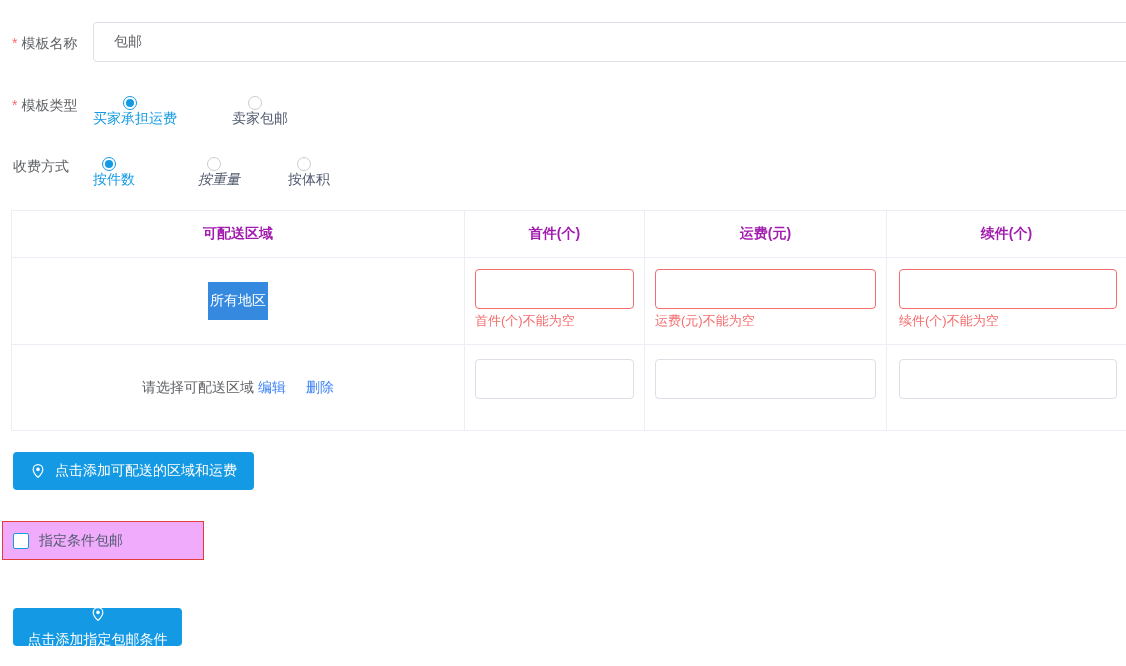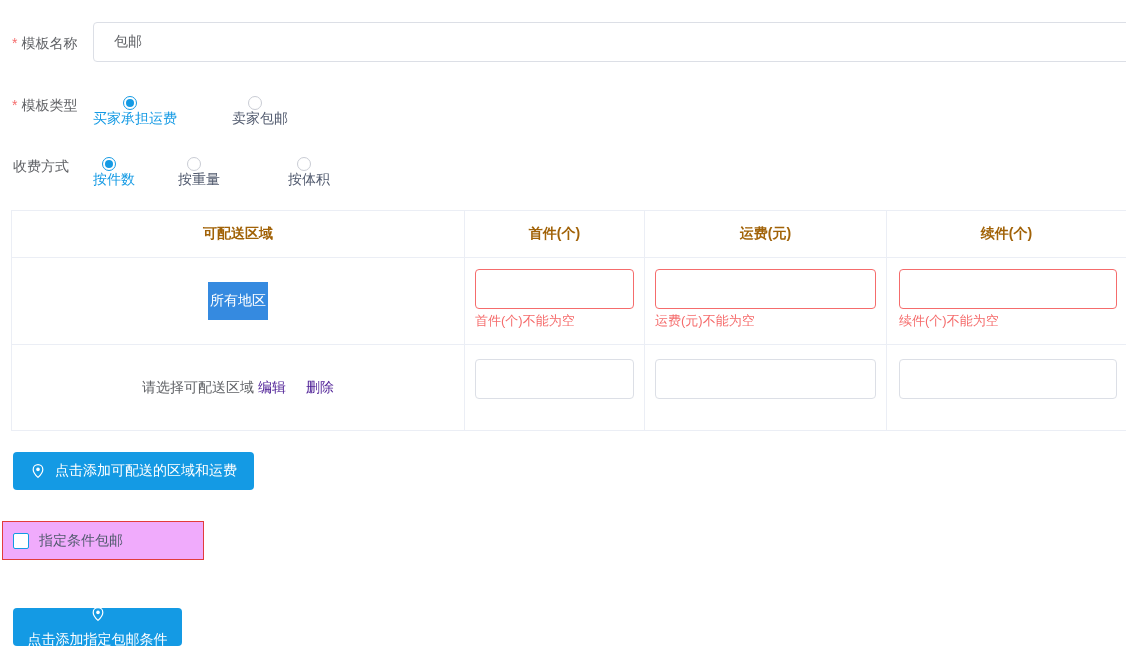--- a/index.html
+++ b/index.html
@@ -39,38 +39,38 @@
     position:absolute; left:11px; top:210px; width:1115px;
     border:1px solid #ebeef5; border-right:none;
   }
   .t-row { display:flex; }
   .t-row + .t-row { border-top:1px solid #ebeef5; }
   .t-cell { flex:none; }
   .c1 { width:452px; } .c2 { width:180px; } .c3 { width:242px; } .c4 { flex:1; }
   .c2,.c3,.c4 { border-left:1px solid #ebeef5; }
   .t-head .t-cell {
     height:46px; display:flex; align-items:center; justify-content:center;
-    color:#a16207; font-weight:bold; font-size:14px;
+    color:#a21caf; font-weight:bold; font-size:14px;
   }
   .t-body1 .t-cell { height:86px; }
   .t-body2 .t-cell { height:85px; }
   .area-cell { display:flex; align-items:center; justify-content:center; }
   .area-highlight { background:#358ae0; color:#fff; padding:10px 2px; }
   .cell-pad { padding:11px 10px 0 10px; }
   .c4.cell-pad { padding:11px 9px 0 12px; }
   .cell-pad2 { padding:14px 10px 0 10px; }
   .c4.cell-pad2 { padding:14px 9px 0 12px; }
   .t-input {
     width:100%; height:40px; border:1px solid #dcdfe6; border-radius:4px;
     outline:none; padding:0 10px; font-size:14px; color:#606266; display:block;
     font-family:"Liberation Sans","DejaVu Sans",sans-serif;
   }
   .t-input.err { border-color:#f56c6c; }
   .err-msg { margin-top:3px; font-size:13px; color:#f56c6c; line-height:17px; }
-  .link { color:#4c1d95; cursor:pointer; }
+  .link { color:#3b82f6; cursor:pointer; }
   .link.edit { margin-left:4px; }
   .link.del { margin-left:20px; }
 
   
   .blue-btn {
     position:absolute; left:13px; height:38px; border:none; border-radius:4px;
     background:#149ae4; color:#fff; font-size:14px; cursor:pointer;
     display:inline-flex; align-items:center; justify-content:center; gap:9px;
     font-family:"Liberation Sans","DejaVu Sans",sans-serif;
   }
@@ -110,21 +110,21 @@
   <div class="radio-item" style="left:232px; top:96px;">
     <span class="radio-circle"></span>
     <span class="radio-label">卖家包邮</span>
   </div>
 
   <div class="row-label" style="left:13px; top:158px;">收费方式</div>
   <div class="radio-item checked" style="left:93px; top:157px;">
     <span class="radio-circle selected"></span>
     <span class="radio-label">按件数</span>
   </div>
-  <div class="radio-item" style="left:178px; top:157px;">
+  <div class="radio-item" style="left:198px; top:157px;font-style:italic;">
     <span class="radio-circle"></span>
     <span class="radio-label">按重量</span>
   </div>
   <div class="radio-item" style="left:288px; top:157px;">
     <span class="radio-circle"></span>
     <span class="radio-label">按体积</span>
   </div>
 
   <div class="ship-table">
     <div class="t-row t-head">

